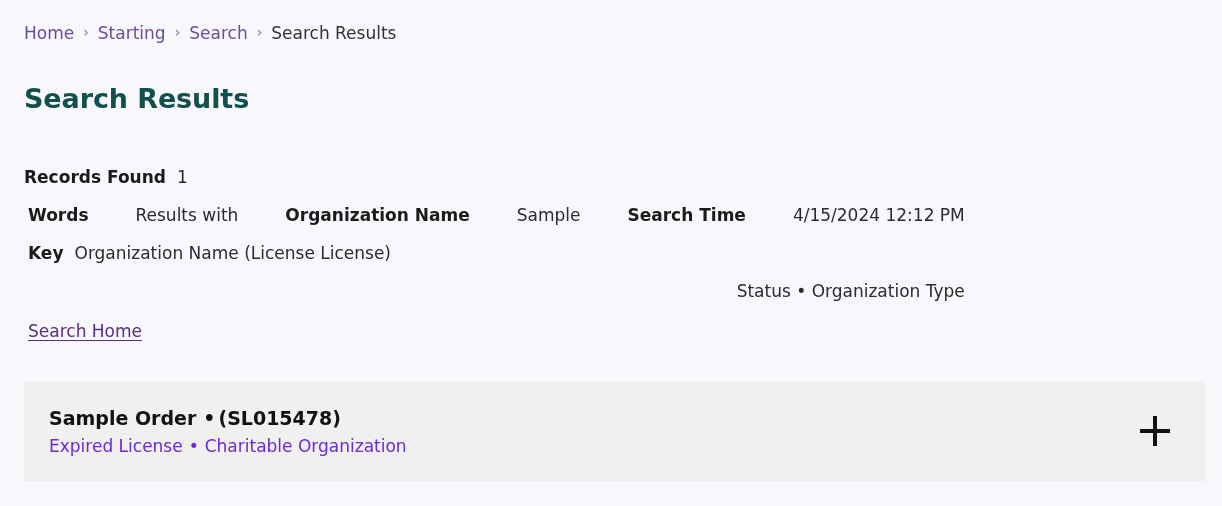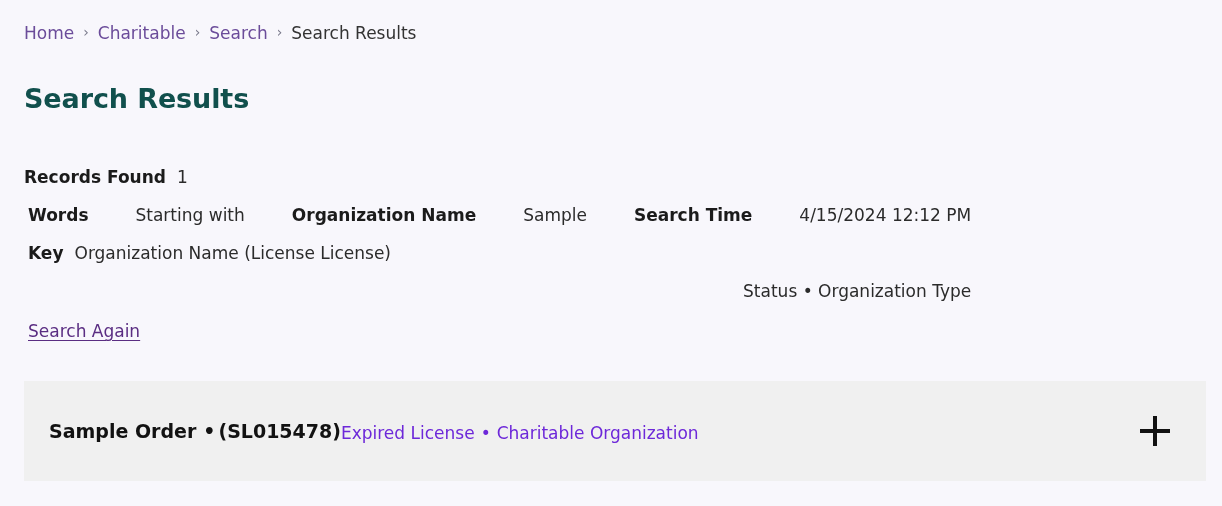--- a/index.html
+++ b/index.html
@@ -125,20 +125,21 @@
     background: #f0f0f0;
     box-sizing: border-box;
     display: flex;
     align-items: center;
     justify-content: space-between;
     padding: 0 30px 0 25px;
     cursor: pointer;
   }
   .result-text {
     display: flex;
+    flex-direction: column;
     justify-content: center;
   }
   .result-title {
     font-size: 19px;
     line-height: 26px;
     font-weight: bold;
     color: #121212;
     white-space: nowrap;
   }
   .result-title .dot {
@@ -183,41 +184,41 @@
   }
 </style>
 </head>
 <body>
 
 <div class="page">
 
   <nav class="breadcrumb">
     <a class="crumb-link">Home</a>
     <span class="crumb-sep">›</span>
-    <a class="crumb-link">Charitable</a>
+    <a class="crumb-link">Starting</a>
     <span class="crumb-sep">›</span>
     <a class="crumb-link">Search</a>
     <span class="crumb-sep">›</span>
     <span class="crumb-current">Search Results</span>
   </nav>
 
   <h1 class="page-title">Search Results</h1>
 
   <div class="summary">
 
     <div class="sum-row">
       <span class="sum-label">Records Found</span>
       <span class="sp-6"></span>
       <span class="sum-value">1</span>
     </div>
 
     <div class="sum-row" style="margin-left:4px;gap:18px;">
       <span class="sum-label">Words</span>
       <span class="sp-6"></span>
-      <span class="sum-value">Starting with</span>
+      <span class="sum-value">Results with</span>
       <span class="sp-6"></span>
       <span class="sum-label">Organization Name</span>
       <span class="sp-6"></span>
       <span class="sum-value">Sample</span>
       <span class="sp-6"></span>
       <span class="sum-label">Search Time</span>
       <span class="sp-6"></span>
       <span class="sum-value">4/15/2024 12:12 PM</span>
     </div>
 
@@ -225,21 +226,21 @@
       <div class="key-line-1">
         <span class="sum-label">Key</span>
         <span class="sp-6"></span>
         <span class="sum-value">Organization Name (License License)</span>
       </div>
       <div class="key-line-2">Status • Organization Type</div>
     </div>
 
   </div>
 
-  <a class="search-again">Search Again</a>
+  <a class="search-again">Search Home</a>
 
   <div class="result-card">
     <div class="result-text">
       <div class="result-title">
         <span>Sample Order</span><span class="dot">•</span><span>(SL015478)</span>
       </div>
       <div class="result-sub">
         <span>Expired License</span><span class="dot">•</span><span>Charitable Organization</span>
       </div>
     </div>

